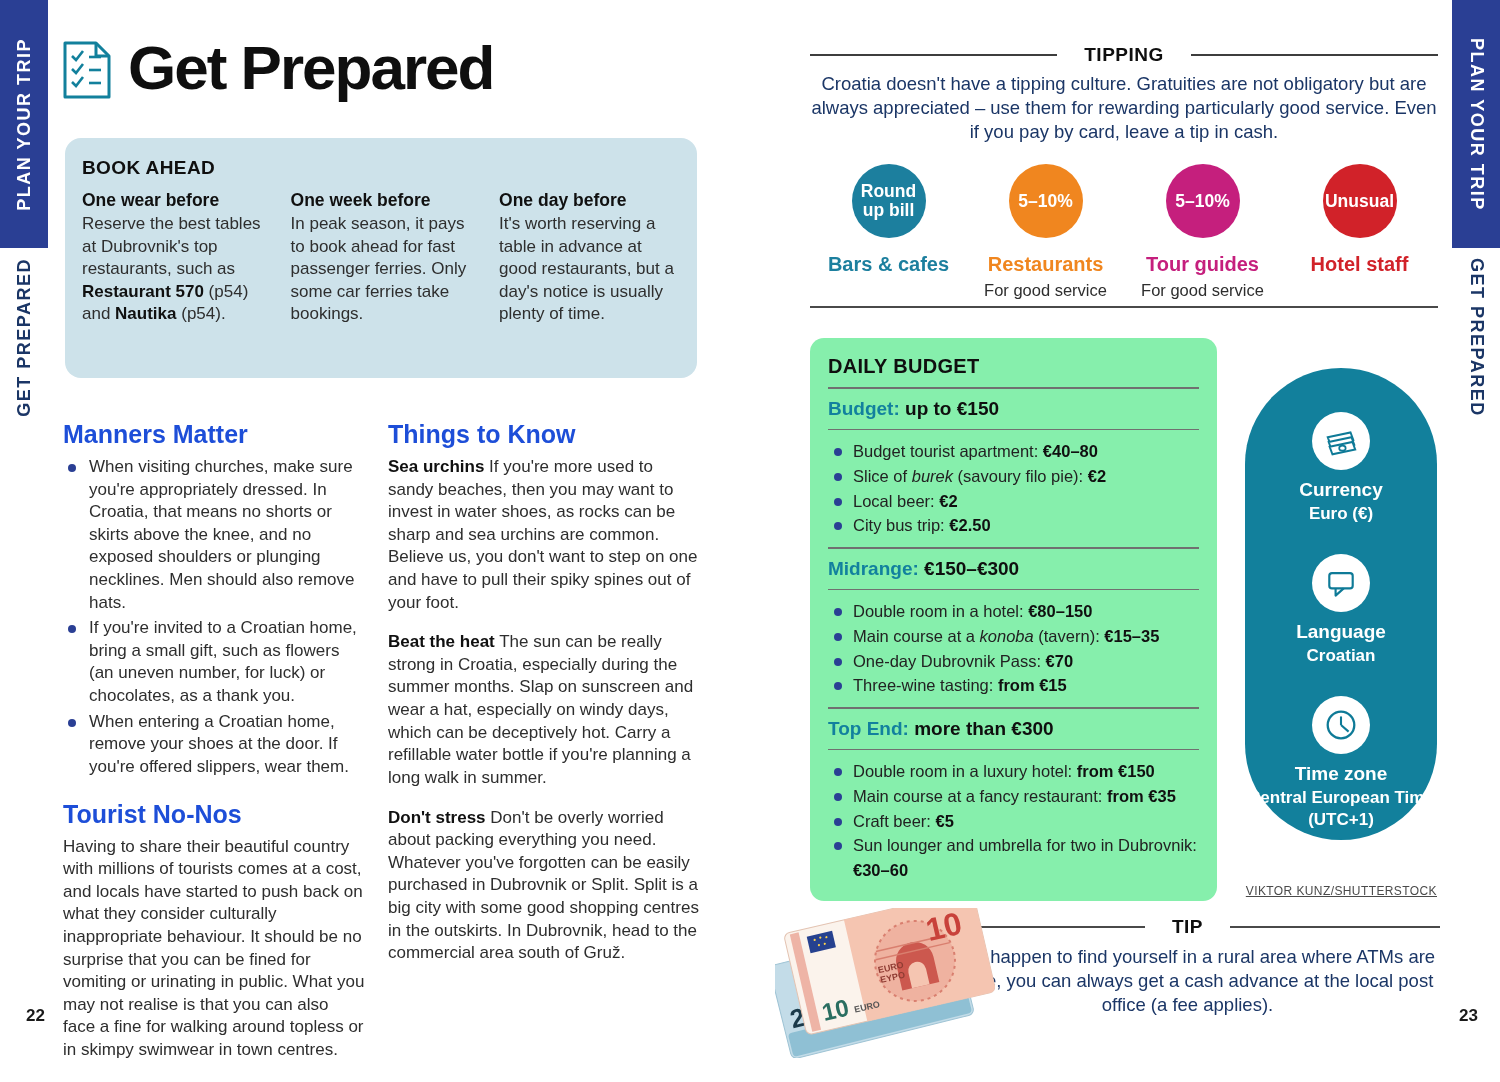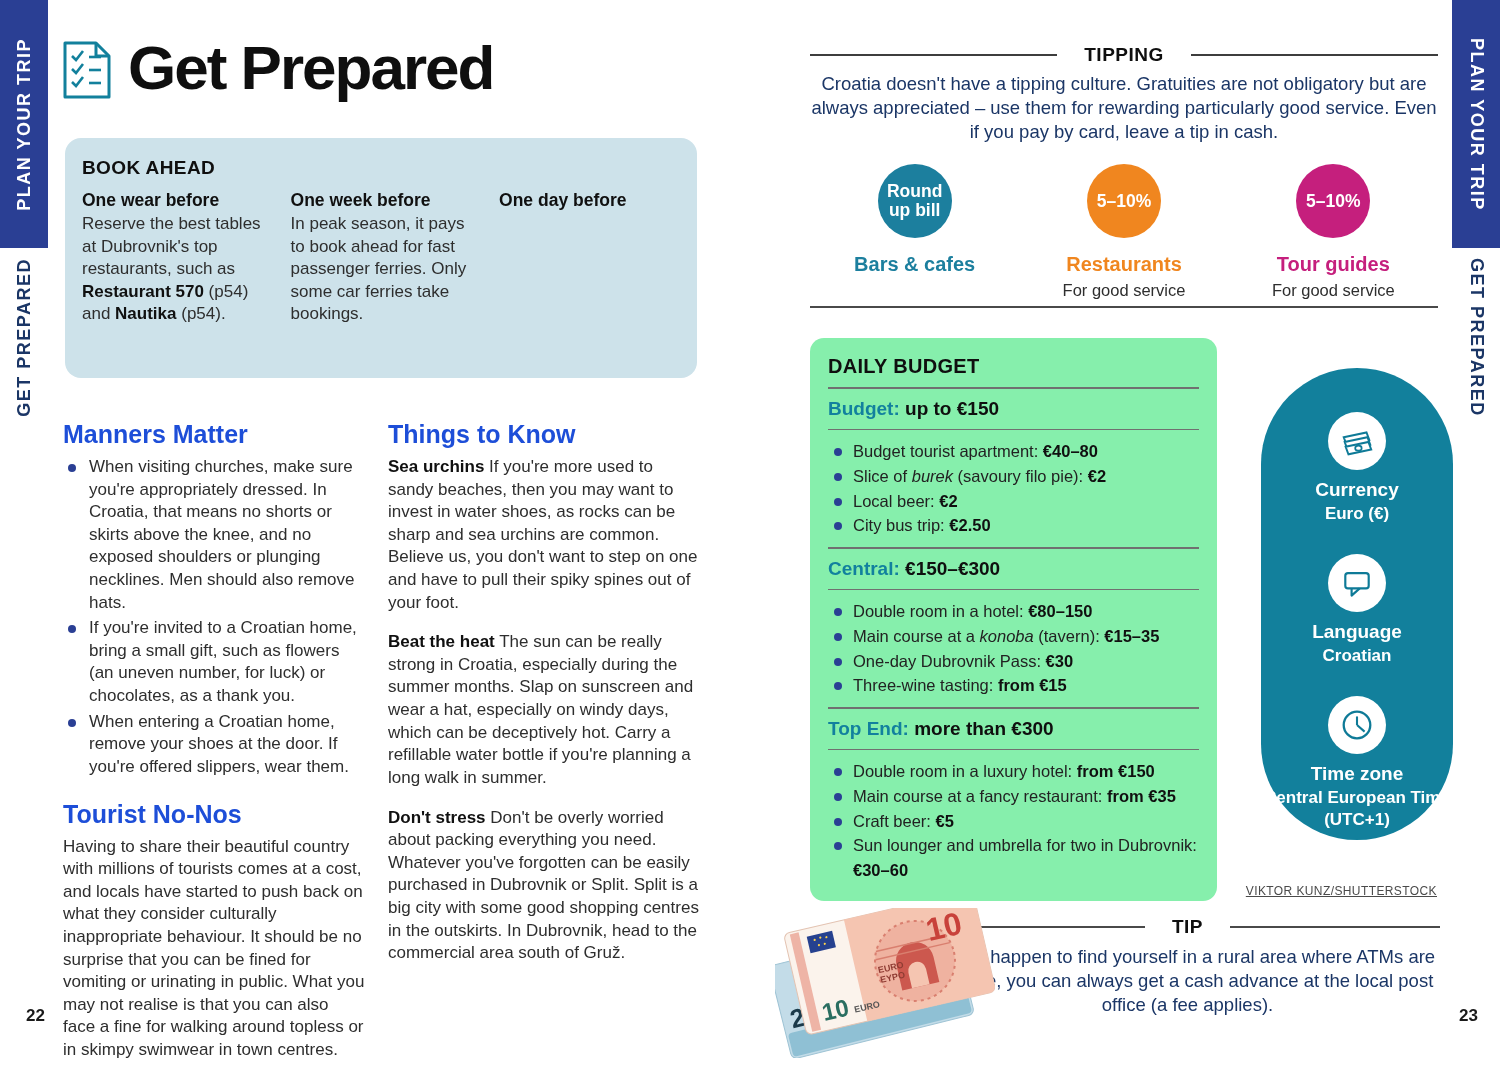--- a/index.html
+++ b/index.html
@@ -100,21 +100,21 @@
   .budget li::before {
     content:""; position:absolute; left:6px; top:9px;
     width:8px; height:8px; border-radius:50%; background:#2a3f94;
   }
 
   
   .facts {
     left:1245px; top:368px; width:192px; height:472px;
     background:#12809c; border-radius:96px; color:#fff;
     display:flex; flex-direction:column; align-items:center;
-    padding-top:44px; gap:29px; text-align:center;margin-left:16px;
+    padding-top:44px; gap:29px; text-align:center;
   }
   .fact-ic {
     width:58px; height:58px; border-radius:50%; background:#fff;
     display:flex; align-items:center; justify-content:center; margin:0 auto 9px;
   }
   .fact-title { font-size:19px; font-weight:bold; }
   .fact-value { font-size:17px; line-height:1.3; margin-top:2px;font-weight:bold; }
 
   
   .credit { right:63px; top:884px; font-size:12px; color:#4a4a4a; letter-spacing:.4px;text-decoration:underline; }
@@ -154,20 +154,21 @@
     <div class="ba-col">
       <h4>One wear before</h4>
       <p><span>Reserve the best tables at Dubrovnik's top restaurants, such as </span><span class="b">Restaurant 570</span><span> (p54) and </span><span class="b">Nautika</span><span> (p54).</span></p>
     </div>
     <div class="ba-col">
       <h4>One week before</h4>
       <p><span>In peak season, it pays to book ahead for fast passenger ferries. Only some car ferries take bookings.</span></p>
     </div>
     <div class="ba-col" style="width:190px;">
       <h4>One day before</h4>
+      <p><span>It's worth reserving a table in advance at good restaurants, but a day's notice is usually plenty of time.</span></p>
     </div>
   </div>
 </section>
 
 <section class="abs col col-manners">
   <h2>Manners Matter</h2>
   <ul class="blist">
     <li>When visiting churches, make sure you're appropriately dressed. In Croatia, that means no shorts or skirts above the knee, and no exposed shoulders or plunging necklines. Men should also remove hats.</li>
     <li>If you're invited to a Croatian home, bring a small gift, such as flowers (an uneven number, for luck) or chocolates, as a thank you.</li>
     <li>When entering a Croatian home, remove your shoes at the door. If you're offered slippers, wear them.</li>
@@ -208,20 +209,25 @@
     <div class="tip-item">
       <div class="tip-circle" style="background-color: rgb(240, 134, 31);">5–10%</div>
       <div class="tip-label" style="color: rgb(240, 134, 31);">Restaurants</div>
       <div class="tip-note">For good service</div>
     </div>
     <div class="tip-item">
       <div class="tip-circle" style="background-color: rgb(197, 31, 125);">5–10%</div>
       <div class="tip-label" style="color: rgb(197, 31, 125);">Tour guides</div>
       <div class="tip-note">For good service</div>
     </div>
+    <div class="tip-item">
+      <div class="tip-circle" style="background-color: rgb(209, 34, 41);">Unusual</div>
+      <div class="tip-label" style="color: rgb(209, 34, 41);">Hotel staff</div>
+      <div class="tip-note"></div>
+    </div>
   </div>
 </section>
 
 <div class="abs divider"></div>
 
 <section class="abs budget">
   <h3>DAILY BUDGET</h3>
   <div class="rule"></div>
 
   <div class="tier-head">
@@ -230,27 +236,27 @@
   <div class="rule"></div>
   <ul>
     <li><span>Budget tourist apartment: </span><span class="b">€40–80</span></li>
     <li><span>Slice of </span><span class="i">burek</span><span> (savoury filo pie): </span><span class="b">€2</span></li>
     <li><span>Local beer: </span><span class="b">€2</span></li>
     <li><span>City bus trip: </span><span class="b">€2.50</span></li>
   </ul>
   <div class="rule"></div>
 
   <div class="tier-head">
-    <span class="tier-label">Central:</span><span class="tier-range"> €150–€300</span>
+    <span class="tier-label">Midrange:</span><span class="tier-range"> €150–€300</span>
   </div>
   <div class="rule"></div>
   <ul>
     <li><span>Double room in a hotel: </span><span class="b">€80–150</span></li>
     <li><span>Main course at a </span><span class="i">konoba</span><span> (tavern): </span><span class="b">€15–35</span></li>
-    <li><span>One-day Dubrovnik Pass: </span><span class="b">€30</span></li>
+    <li><span>One-day Dubrovnik Pass: </span><span class="b">€70</span></li>
     <li><span>Three-wine tasting: </span><span class="b">from €15</span></li>
   </ul>
   <div class="rule"></div>
 
   <div class="tier-head">
     <span class="tier-label">Top End:</span><span class="tier-range"> more than €300</span>
   </div>
   <div class="rule"></div>
   <ul>
     <li><span>Double room in a luxury hotel: </span><span class="b">from €150</span></li>

